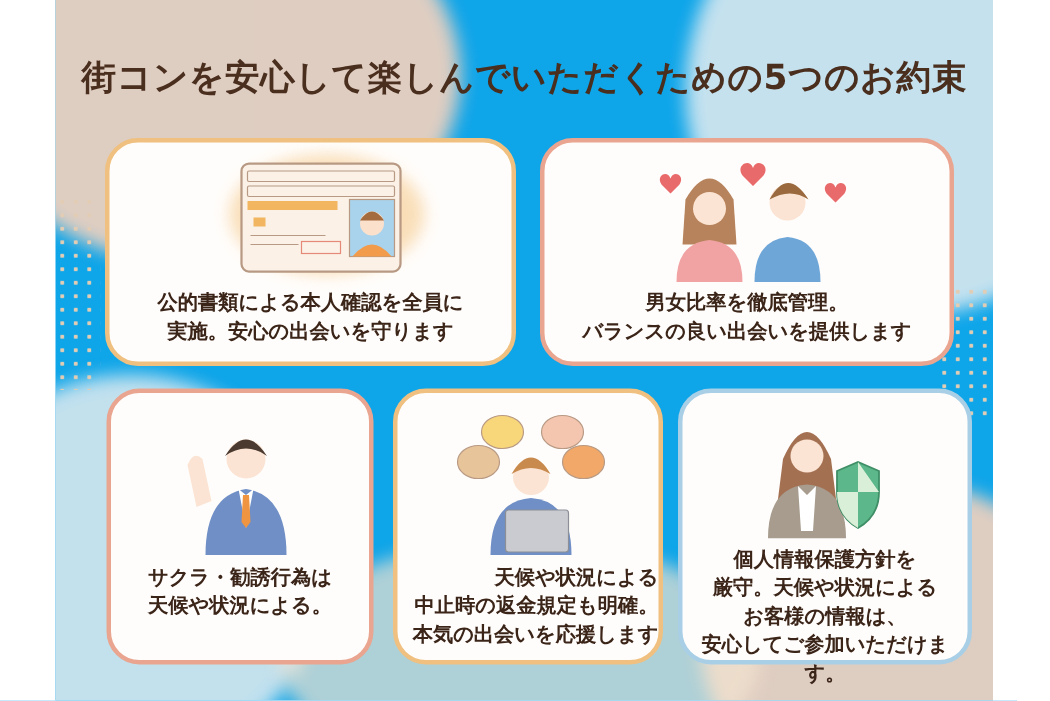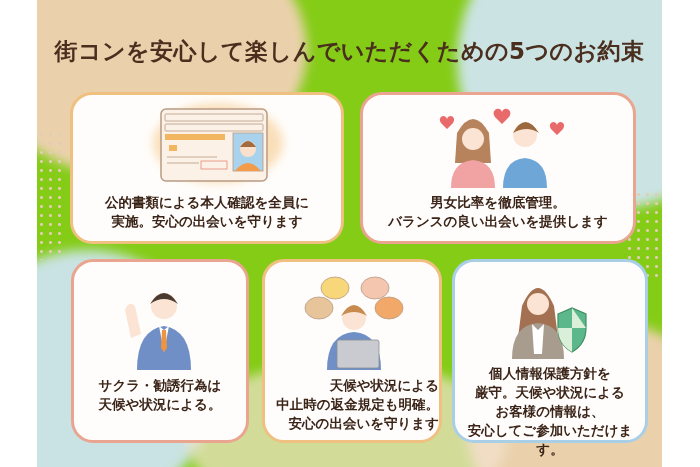--- a/index.html
+++ b/index.html
@@ -1,18 +1,18 @@
 <!DOCTYPE html>
 <html><head>
 <meta charset="utf-8">
 <style>
   html,body{margin:0;padding:0;background:#ffffff;}
   body{width:700px;height:467px;position:relative;overflow:hidden;font-family:"DejaVu Sans","Liberation Sans",sans-serif;}
   .canvas{position:absolute;left:37px;top:0;width:625px;height:467px;overflow:hidden;
-    background:#84cc16;}
+    background:#0ea5e9;}
   .blob{position:absolute;border-radius:50%;filter:blur(6px);}
   .b1{left:-60px;top:-80px;width:330px;height:260px;background:#f6d2bd;opacity:.9;}
   .b2{left:420px;top:-90px;width:300px;height:300px;background:#cfe5ef;opacity:.95;}
   .b3{left:-80px;top:250px;width:260px;height:260px;background:#cde4ee;opacity:.95;}
   .b4{left:430px;top:320px;width:260px;height:220px;background:#f6d2bd;opacity:.9;}
   .b5{left:150px;top:360px;width:320px;height:160px;background:#f3e3cf;opacity:.7;}
   .dots{position:absolute;background-image:radial-gradient(#e2cdb4 1.3px,transparent 1.6px);background-size:9px 9px;}
   .d1{left:0;top:130px;width:30px;height:130px;}
   .d2{left:588px;top:190px;width:37px;height:90px;}
   .title{position:absolute;left:0;top:36px;width:625px;text-align:center;font-size:23px;color:#4a2e1e;letter-spacing:0.5px;font-weight:bold;}
@@ -100,21 +100,21 @@
       <ellipse cx="76" cy="14" rx="14" ry="11" fill="#f4c6b0" stroke="#b89a84" stroke-width="0.8"></ellipse>
       <ellipse cx="90" cy="34" rx="14" ry="11" fill="#f1a868" stroke="#b89a84" stroke-width="0.8"></ellipse>
       <circle cx="55" cy="44" r="12" fill="#fbe4d3"></circle>
       <path d="M42 42 q13 -22 26 0 q-13 -8 -26 0" fill="#c98a4e"></path>
       <path d="M28 96 q0 -36 27 -38 q27 2 27 38 z" fill="#6f8fc6"></path>
       <rect x="38" y="66" width="42" height="28" rx="2" fill="#c9cbd0" stroke="#8c8f96" stroke-width="0.8"></rect>
     </svg>
     <div class="text" style="top:114px;text-align:right;">
       <div>天候や状況による</div>
       <div>中止時の返金規定も明確。</div>
-      <div>安心の出会いを守ります</div>
+      <div>本気の出会いを応援します</div>
     </div>
   </div>
 
   <div class="card c-blue" style="left:415px;top:259px;width:196px;height:184px;">
     <svg class="illus" style="left:45px;top:12px;" width="90" height="85" viewBox="0 0 90 85">
       <path d="M22 32 q16 -36 32 0 l4 32 h-40 z" fill="#a47052"></path>
       <circle cx="38" cy="30" r="11" fill="#fbe4d3"></circle>
       <path d="M12 85 q0 -34 26 -36 q26 2 26 36 z" fill="#a79c8e"></path>
       <path d="M32 50 l6 6 l6 -6 l-2 30 h-8 z" fill="#fff"></path>
       <path d="M58 40 l14 -6 l14 6 v14 q0 16 -14 24 q-14 -8 -14 -24 z" fill="#5cb88a" stroke="#3f8e66" stroke-width="1.2"></path>

